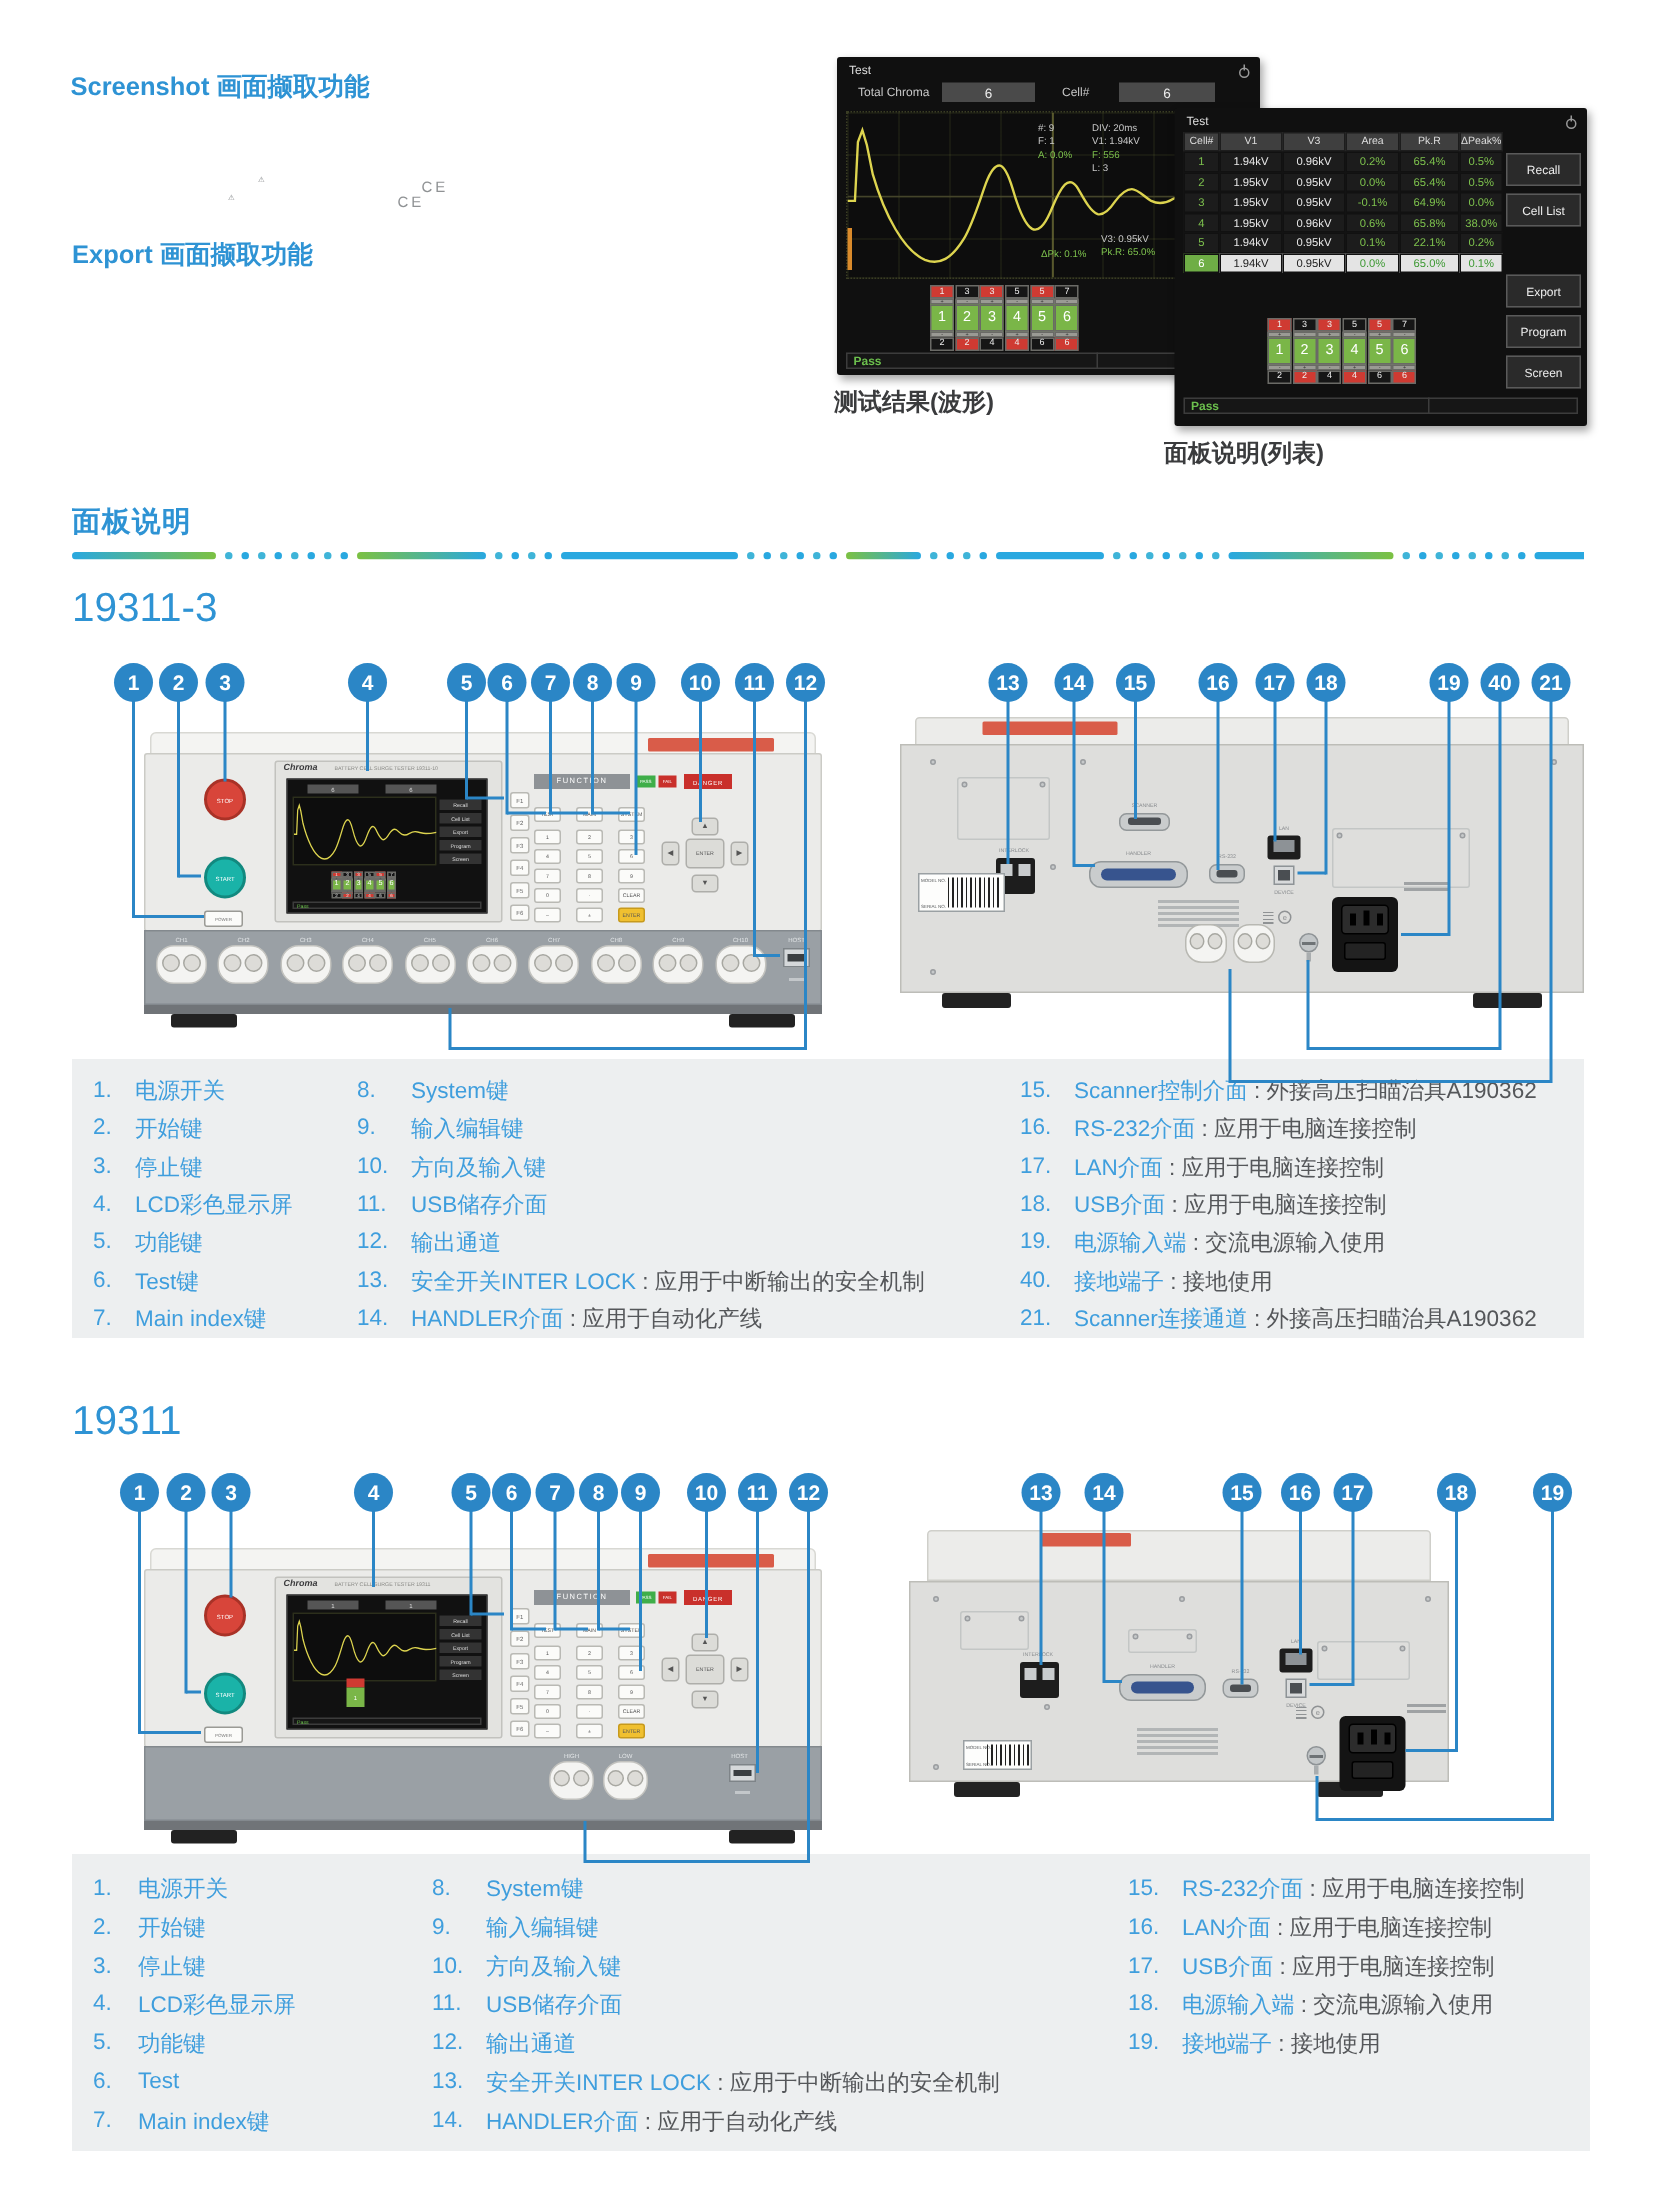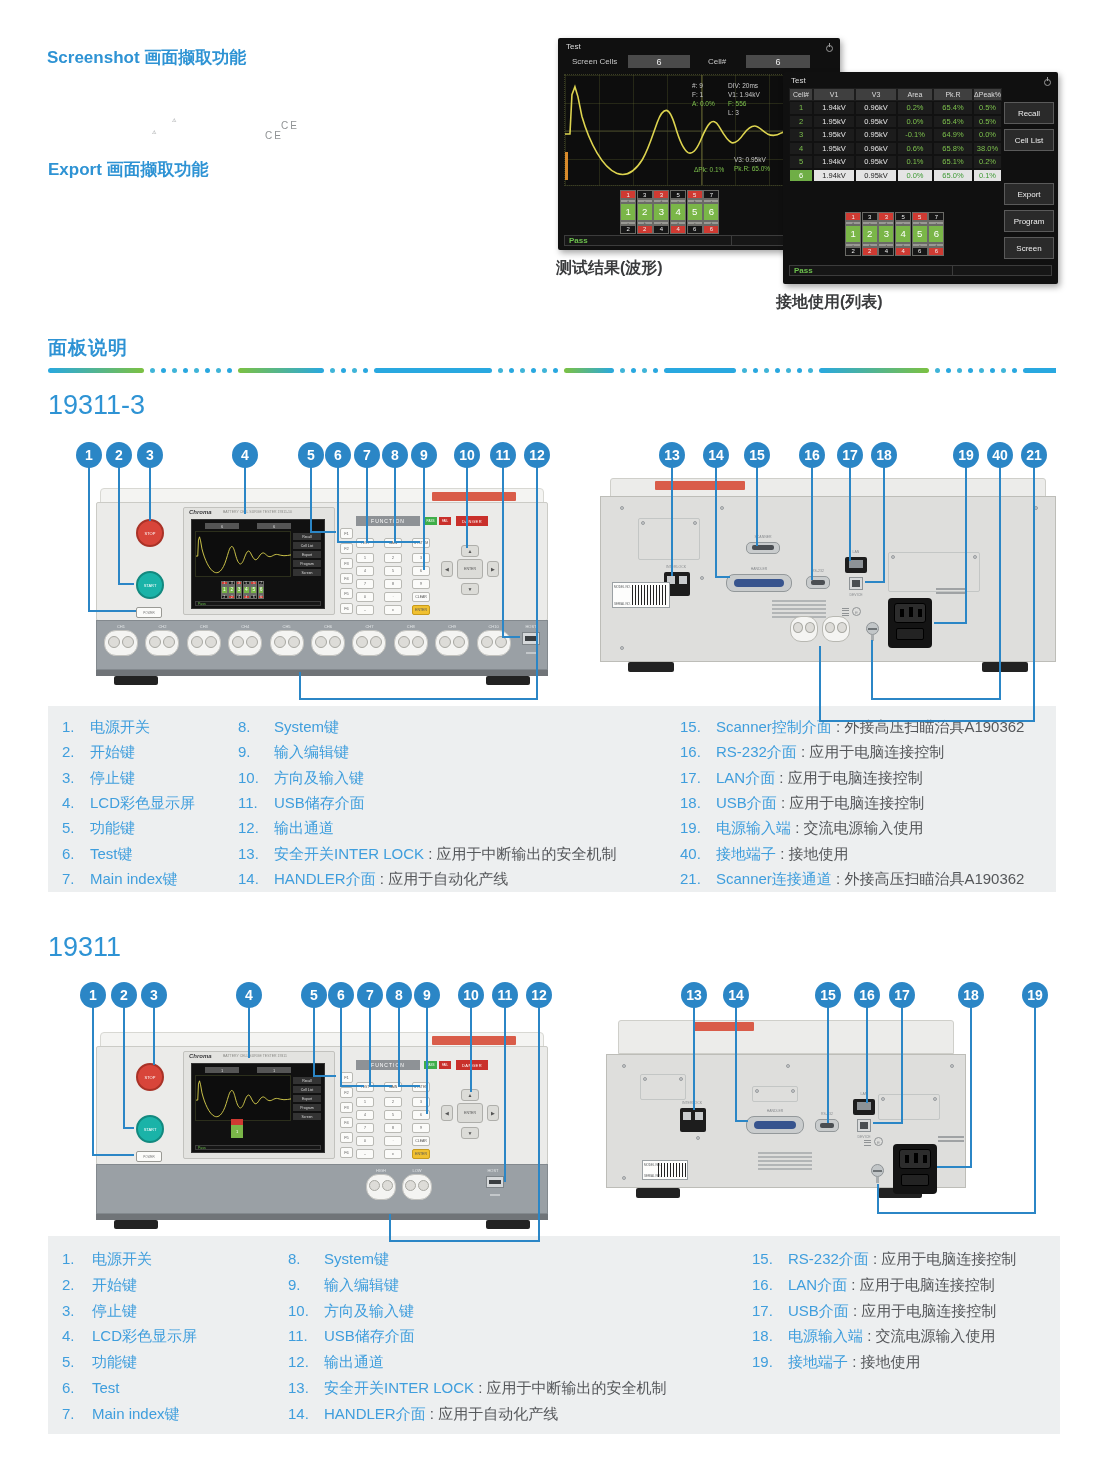--- a/index.html
+++ b/index.html
@@ -21,21 +21,21 @@
 
 <div id="page">
 
   <div class="ab feat-title" style="left:47px;top:46px;">Screenshot 画面撷取功能</div>
   <div class="ab feat-title" style="left:48px;top:158px;">Export 画面撷取功能</div>
 
   <div id="shot-wave" class="ab shot" style="left:558px;top:38px;width:282px;height:212px;z-index:1;">
       <div class="ab" style="left: 8px; top: 4px; font-size: 8px; color: rgb(221, 221, 221);">Test</div>
       <div class="ab" style="left: 268px; top: 7px; width: 7px; height: 7px; border: 1px solid rgb(154, 154, 154); border-radius: 50%;"></div>
       <div class="ab" style="left: 271px; top: 5px; width: 1px; height: 4px; background: rgb(154, 154, 154);"></div>
-      <div class="ab" style="left: 14px; top: 19px; font-size: 8px; color: rgb(200, 200, 200);">Screen Cells</div>
+      <div class="ab" style="left: 14px; top: 19px; font-size: 8px; color: rgb(200, 200, 200);">Total Chroma</div>
       <div class="ab" style="left: 70px; top: 17px; width: 62px; height: 13px; background: rgb(74, 74, 74); color: rgb(238, 238, 238); font-size: 9px; display: flex; align-items: center; justify-content: center;">6</div>
       <div class="ab" style="left: 150px; top: 19px; font-size: 8px; color: rgb(200, 200, 200);">Cell#</div>
       <div class="ab" style="left: 188px; top: 17px; width: 64px; height: 13px; background: rgb(74, 74, 74); color: rgb(238, 238, 238); font-size: 9px; display: flex; align-items: center; justify-content: center;">6</div>
       <div class="ab" style="left: 6px; top: 36px; width: 270px; height: 112px; background: repeating-linear-gradient(to right, rgba(125, 135, 60, 0.22) 0px, rgba(125, 135, 60, 0.22) 1px, transparent 1px, transparent 34px), repeating-linear-gradient(rgba(125, 135, 60, 0.22) 0px, rgba(125, 135, 60, 0.22) 1px, transparent 1px, transparent 28px) rgb(13, 13, 13); border: 1px dotted rgb(58, 61, 36);">
         <svg viewBox="0 0 270 112" preserveAspectRatio="none" width="268" height="110" style="display:block">
           <line x1="138" y1="0" x2="138" y2="112" stroke="#6b6b35" stroke-width="1"></line>
           <line x1="0" y1="57" x2="270" y2="57" stroke="#44442a" stroke-width="1"></line>
           <path d="M0 60 L5 60 L7 20 L10 12 L13 22 L17 42 C25 70 38 94 52 100 C62 104 70 99 78 86 C84 76 88 62 93 48 C96 40 99 36 102 36 C105 36 108 42 111 52 C115 66 119 76 124 79 C128 81 132 77 136 68 C139 61 142 53 146 49 C149 46 152 47 155 52 C159 59 163 67 168 69 C172 70 176 66 180 60 C183 56 187 52 191 52 C195 52 199 57 204 60 C208 62 213 62 218 59 C222 57 227 55 232 56 C238 57 244 59 250 59 C257 59 264 58 270 57" fill="none" stroke="#ddd44f" stroke-width="1.6"></path>
         </svg>
       </div>
@@ -118,21 +118,21 @@
       <div class="ab" style="left: 6px; top: 69.5px; width: 24px; height: 13.5px; background: rgb(28, 28, 28); border: 0.5px solid rgb(17, 17, 17); color: rgb(125, 193, 77); font-size: 7.5px; display: flex; align-items: center; justify-content: center;">4</div>
       <div class="ab" style="left: 30px; top: 69.5px; width: 42px; height: 13.5px; background: rgb(28, 28, 28); border: 0.5px solid rgb(17, 17, 17); color: rgb(232, 232, 232); font-size: 7.5px; display: flex; align-items: center; justify-content: center;">1.95kV</div>
       <div class="ab" style="left: 72px; top: 69.5px; width: 42px; height: 13.5px; background: rgb(28, 28, 28); border: 0.5px solid rgb(17, 17, 17); color: rgb(232, 232, 232); font-size: 7.5px; display: flex; align-items: center; justify-content: center;">0.96kV</div>
       <div class="ab" style="left: 114px; top: 69.5px; width: 36px; height: 13.5px; background: rgb(28, 28, 28); border: 0.5px solid rgb(17, 17, 17); color: rgb(125, 193, 77); font-size: 7.5px; display: flex; align-items: center; justify-content: center;">0.6%</div>
       <div class="ab" style="left: 150px; top: 69.5px; width: 40px; height: 13.5px; background: rgb(28, 28, 28); border: 0.5px solid rgb(17, 17, 17); color: rgb(125, 193, 77); font-size: 7.5px; display: flex; align-items: center; justify-content: center;">65.8%</div>
       <div class="ab" style="left: 190px; top: 69.5px; width: 29px; height: 13.5px; background: rgb(28, 28, 28); border: 0.5px solid rgb(17, 17, 17); color: rgb(125, 193, 77); font-size: 7.5px; display: flex; align-items: center; justify-content: center;">38.0%</div>
       <div class="ab" style="left: 6px; top: 83px; width: 24px; height: 13.5px; background: rgb(28, 28, 28); border: 0.5px solid rgb(17, 17, 17); color: rgb(125, 193, 77); font-size: 7.5px; display: flex; align-items: center; justify-content: center;">5</div>
       <div class="ab" style="left: 30px; top: 83px; width: 42px; height: 13.5px; background: rgb(28, 28, 28); border: 0.5px solid rgb(17, 17, 17); color: rgb(232, 232, 232); font-size: 7.5px; display: flex; align-items: center; justify-content: center;">1.94kV</div>
       <div class="ab" style="left: 72px; top: 83px; width: 42px; height: 13.5px; background: rgb(28, 28, 28); border: 0.5px solid rgb(17, 17, 17); color: rgb(232, 232, 232); font-size: 7.5px; display: flex; align-items: center; justify-content: center;">0.95kV</div>
       <div class="ab" style="left: 114px; top: 83px; width: 36px; height: 13.5px; background: rgb(28, 28, 28); border: 0.5px solid rgb(17, 17, 17); color: rgb(125, 193, 77); font-size: 7.5px; display: flex; align-items: center; justify-content: center;">0.1%</div>
-      <div class="ab" style="left: 150px; top: 83px; width: 40px; height: 13.5px; background: rgb(28, 28, 28); border: 0.5px solid rgb(17, 17, 17); color: rgb(125, 193, 77); font-size: 7.5px; display: flex; align-items: center; justify-content: center;">65.1%</div>
+      <div class="ab" style="left: 150px; top: 83px; width: 40px; height: 13.5px; background: rgb(28, 28, 28); border: 0.5px solid rgb(17, 17, 17); color: rgb(125, 193, 77); font-size: 7.5px; display: flex; align-items: center; justify-content: center;">22.1%</div>
       <div class="ab" style="left: 190px; top: 83px; width: 29px; height: 13.5px; background: rgb(28, 28, 28); border: 0.5px solid rgb(17, 17, 17); color: rgb(125, 193, 77); font-size: 7.5px; display: flex; align-items: center; justify-content: center;">0.2%</div>
       <div class="ab" style="left: 6px; top: 96.5px; width: 24px; height: 13.5px; background: rgb(111, 174, 70); border: 0.5px solid rgb(17, 17, 17); color: rgb(255, 255, 255); font-size: 7.5px; display: flex; align-items: center; justify-content: center;">6</div>
       <div class="ab" style="left: 30px; top: 96.5px; width: 42px; height: 13.5px; background: rgb(228, 228, 228); border: 0.5px solid rgb(17, 17, 17); color: rgb(34, 34, 34); font-size: 7.5px; display: flex; align-items: center; justify-content: center;">1.94kV</div>
       <div class="ab" style="left: 72px; top: 96.5px; width: 42px; height: 13.5px; background: rgb(228, 228, 228); border: 0.5px solid rgb(17, 17, 17); color: rgb(34, 34, 34); font-size: 7.5px; display: flex; align-items: center; justify-content: center;">0.95kV</div>
       <div class="ab" style="left: 114px; top: 96.5px; width: 36px; height: 13.5px; background: rgb(228, 228, 228); border: 0.5px solid rgb(17, 17, 17); color: rgb(63, 154, 53); font-size: 7.5px; display: flex; align-items: center; justify-content: center;">0.0%</div>
       <div class="ab" style="left: 150px; top: 96.5px; width: 40px; height: 13.5px; background: rgb(228, 228, 228); border: 0.5px solid rgb(17, 17, 17); color: rgb(63, 154, 53); font-size: 7.5px; display: flex; align-items: center; justify-content: center;">65.0%</div>
       <div class="ab" style="left: 190px; top: 96.5px; width: 29px; height: 13.5px; background: rgb(228, 228, 228); border: 0.5px solid rgb(17, 17, 17); color: rgb(63, 154, 53); font-size: 7.5px; display: flex; align-items: center; justify-content: center;">0.1%</div>
       <div class="ab" style="left: 221px; top: 30px; width: 50px; height: 22px; background: rgb(42, 42, 42); border: 1px solid rgb(90, 90, 90); color: rgb(238, 238, 238); font-size: 8px; display: flex; align-items: center; justify-content: center;">Recall</div>
       <div class="ab" style="left: 221px; top: 57px; width: 50px; height: 22px; background: rgb(42, 42, 42); border: 1px solid rgb(90, 90, 90); color: rgb(238, 238, 238); font-size: 8px; display: flex; align-items: center; justify-content: center;">Cell List</div>
       <div class="ab" style="left: 221px; top: 111px; width: 50px; height: 22px; background: rgb(42, 42, 42); border: 1px solid rgb(90, 90, 90); color: rgb(238, 238, 238); font-size: 8px; display: flex; align-items: center; justify-content: center;">Export</div>
@@ -166,21 +166,21 @@
       <div class="ab" style="left: 78.6667px; top: 174.76px; width: 16.1667px; height: 9.24px; background: rgb(207, 58, 50); border: 0.5px solid rgb(106, 106, 102); color: rgb(238, 238, 238); font-size: 6px; display: flex; align-items: center; justify-content: center;">2</div>
       <div class="ab" style="left: 95.3333px; top: 174.76px; width: 16.1667px; height: 9.24px; background: rgb(22, 22, 22); border: 0.5px solid rgb(106, 106, 102); color: rgb(238, 238, 238); font-size: 6px; display: flex; align-items: center; justify-content: center;">4</div>
       <div class="ab" style="left: 112px; top: 174.76px; width: 16.1667px; height: 9.24px; background: rgb(207, 58, 50); border: 0.5px solid rgb(106, 106, 102); color: rgb(238, 238, 238); font-size: 6px; display: flex; align-items: center; justify-content: center;">4</div>
       <div class="ab" style="left: 128.667px; top: 174.76px; width: 16.1667px; height: 9.24px; background: rgb(22, 22, 22); border: 0.5px solid rgb(106, 106, 102); color: rgb(238, 238, 238); font-size: 6px; display: flex; align-items: center; justify-content: center;">6</div>
       <div class="ab" style="left: 145.333px; top: 174.76px; width: 16.1667px; height: 9.24px; background: rgb(207, 58, 50); border: 0.5px solid rgb(106, 106, 102); color: rgb(238, 238, 238); font-size: 6px; display: flex; align-items: center; justify-content: center;">6</div>
       <div class="ab" style="left: 6px; top: 193px; width: 263px; height: 11px; background: rgb(22, 22, 22); border: 1px solid rgb(60, 60, 60);">
         <div class="ab" style="left: 4px; top: 0px; font-size: 8px; font-weight: bold; color: rgb(108, 192, 77);">Pass</div>
       </div>
       <div class="ab" style="left: 169.06px; top: 193px; width: 1px; height: 11px; background: rgb(60, 60, 60);"></div>
     </div>
-  <div class="ab caption" style="left:776px;top:292px;">接地使用(列表)</div>
+  <div class="ab caption" style="left:776px;top:292px;">面板说明(列表)</div>
 
   <div class="ab sec-title" style="left:48px;top:335px;">面板说明</div>
   <div id="divider" class="ab" style="left:48px;top:367px;width:1008px;height:6px;display:flex;align-items:center;gap:6px;overflow:hidden;">
       <div style="flex: 0 0 96px; height: 5px; border-radius: 3px; background: linear-gradient(90deg, rgb(41, 168, 224), rgb(124, 193, 66));"></div>
       <div style="flex: 0 0 5px; height: 5px; border-radius: 50%; background: rgb(63, 180, 216);"></div>
       <div style="flex: 0 0 5px; height: 5px; border-radius: 50%; background: rgb(41, 168, 224);"></div>
       <div style="flex: 0 0 5px; height: 5px; border-radius: 50%; background: rgb(63, 180, 216);"></div>
       <div style="flex: 0 0 5px; height: 5px; border-radius: 50%; background: rgb(41, 168, 224);"></div>
       <div style="flex: 0 0 5px; height: 5px; border-radius: 50%; background: rgb(63, 180, 216);"></div>
       <div style="flex: 0 0 5px; height: 5px; border-radius: 50%; background: rgb(41, 168, 224);"></div>

